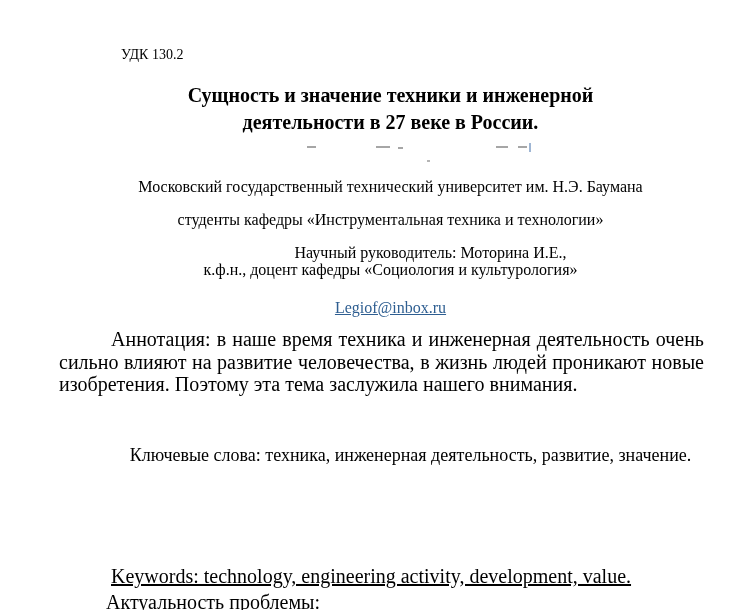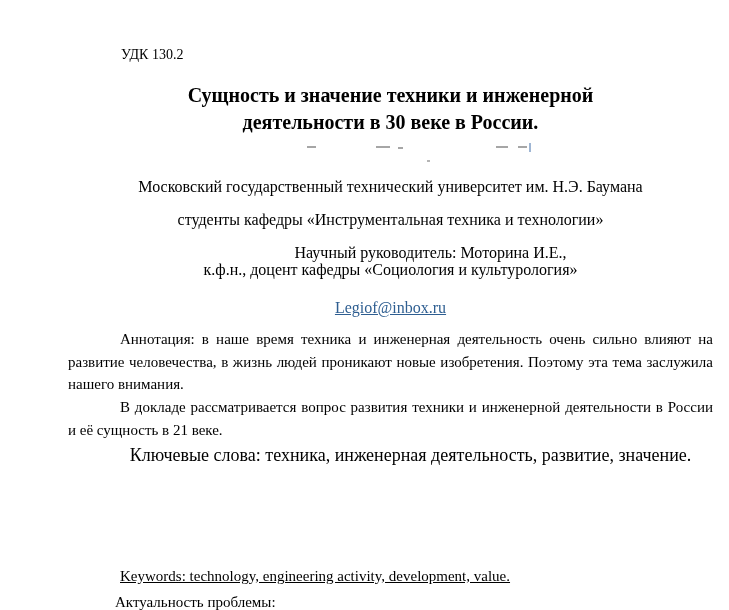--- a/index.html
+++ b/index.html
@@ -72,23 +72,23 @@
     text-align: center;
     font-size: 16px;
     line-height: 15px;
   }
   #email-line a {
     color: var(--link-color, #2e5e91);
     text-decoration: underline;
   }
 
   .para {
-    left: 42px;
+    left: 33px;
     width: 645px;
-    font-size: 15px;
+    font-size: 20px;
     line-height: 22.6px;
     text-align: justify;
     text-indent: 52px;
   }
   .para.nojustify { text-align: left; }
 
   #keywords-ru {
     left: 0;
     width: 100%;
     text-align: center;
@@ -109,21 +109,21 @@
   }
 </style>
 </head>
 <body>
 
 <div id="page" style="--link-color: #2e5e91;">
 
   <div id="udk" class="abs">УДК 130.2</div>
 
   <div id="doc-title" class="abs">
-    <span class="inner">Сущность и значение техники и инженерной деятельности в 30 веке в России.</span>
+    <span class="inner">Сущность и значение техники и инженерной деятельности в 27 веке в России.</span>
   </div>
 
   <div>
     <div class="frag" style="left:281px; top:146px; width:9px;"></div>
     <div class="frag" style="left:350px; top:146px; width:14px;"></div>
     <div class="frag" style="left:372px; top:147px; width:5px;"></div>
     <div class="frag" style="left:470px; top:146px; width:12px;"></div>
     <div class="frag" style="left:492px; top:146px; width:9px;"></div>
     <div class="frag-v" style="left:503px; top:143px; height:9px;"></div>
     <div class="frag-dot" style="left:401px; top:160px;"></div>
@@ -136,21 +136,20 @@
   <div class="abs hdr-line" style="top:243px;padding-left:40px;">Научный руководитель: Моторина И.Е.,</div>
 
   <div class="abs hdr-line" style="top:260px;">к.ф.н., доцент кафедры «Социология и культурология»</div>
 
   <div id="email-line" class="abs">
     <a href="#">Legiof@inbox.ru</a>
   </div>
 
   <div class="abs para" style="top:328px;">Аннотация: в наше время техника и инженерная деятельность очень сильно влияют на развитие человечества, в жизнь людей проникают новые изобретения. Поэтому эта тема заслужила нашего внимания.</div>
 
-  <div class="abs para" style="top:396px;">В докладе рассматривается вопрос развития техники и инженерной деятельности в России и её сущность в 21 веке.</div>
 
   <div id="keywords-ru" class="abs" style="top:444px;">Ключевые слова: техника, инженерная деятельность, развитие, значение.</div>
 
 
 
   <div class="abs para nojustify" id="keywords-en" style="top:565px;">Keywords: technology, engineering activity, development, value.</div>
 
   <div class="abs para" id="section-heading" style="top:591px;">Актуальность проблемы:</div>
 
 </div>

